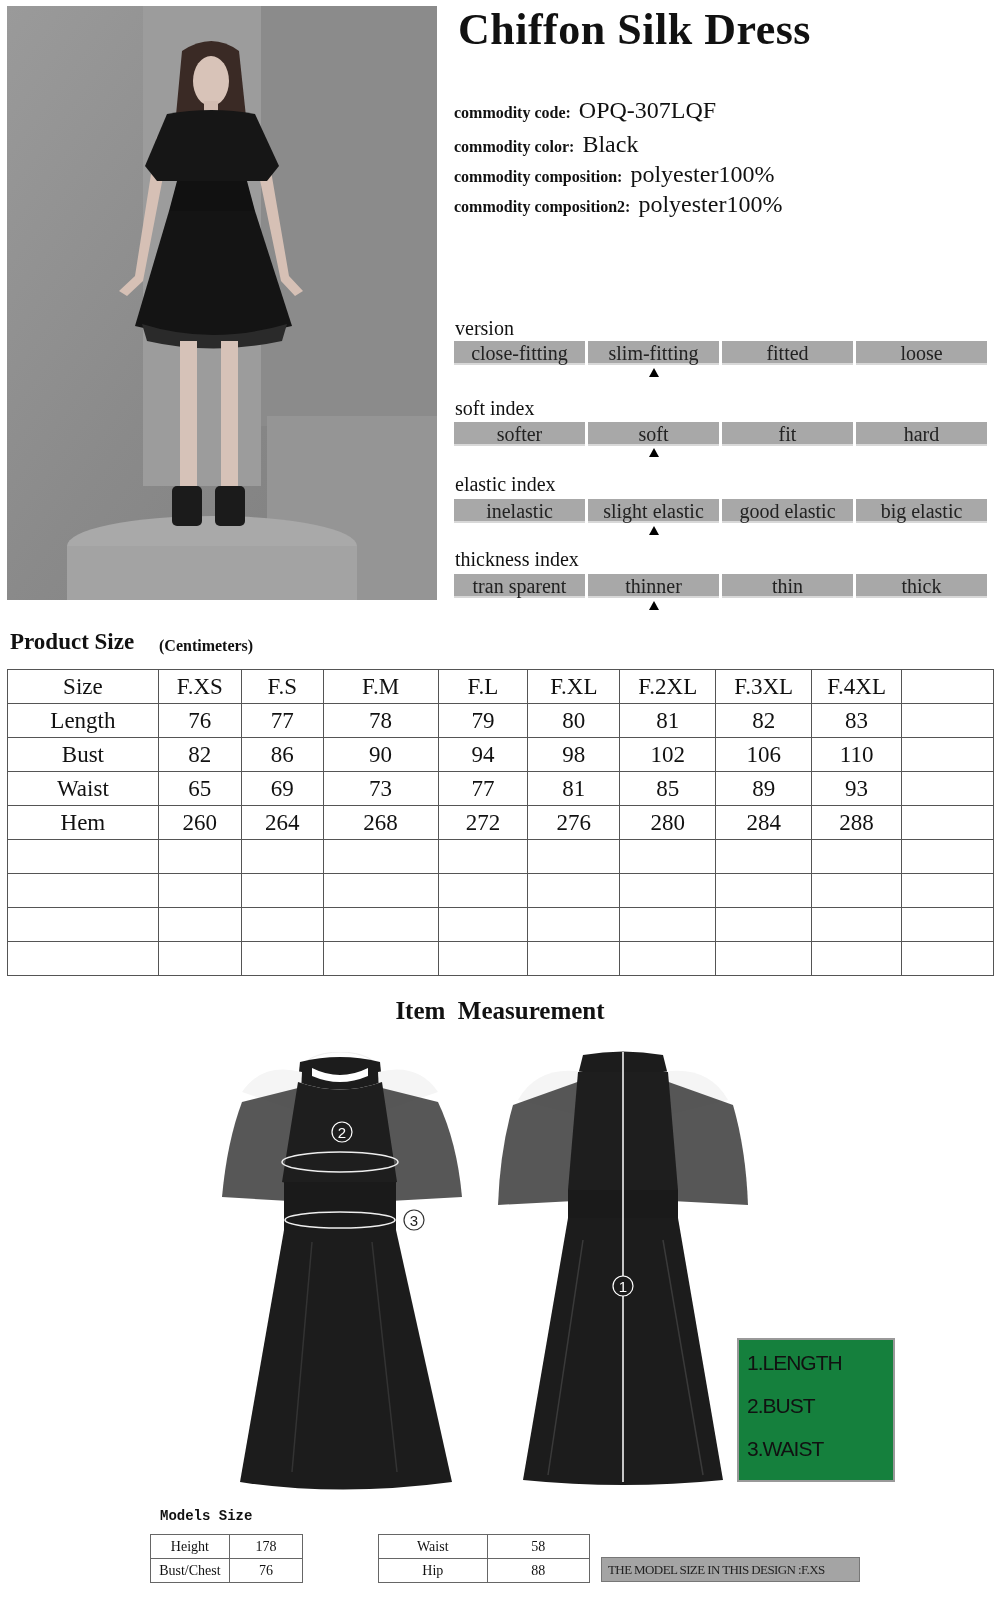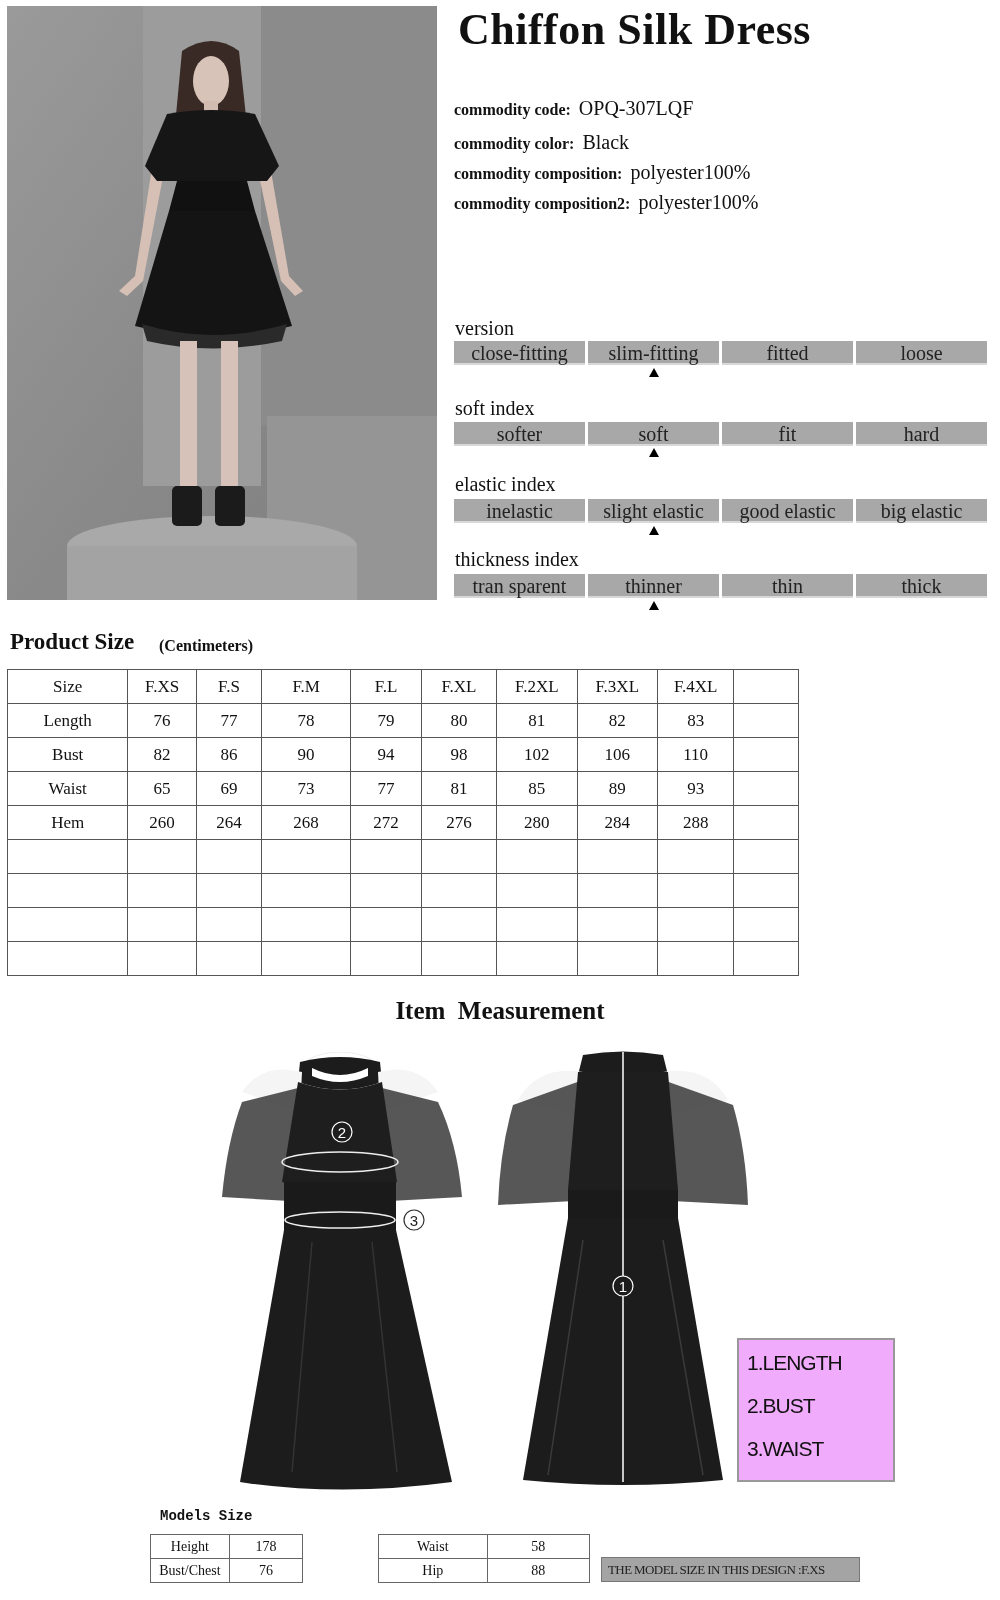--- a/index.html
+++ b/index.html
@@ -13,54 +13,54 @@
     }
     .photo svg { width: 100%; height: 100%; display: block; }
 
     
     .title {
       position: absolute; left: 458px; top: 4px; font-size: 44px; font-weight: bold;
       font-family: "Liberation Serif", serif; color: #111; letter-spacing: 0.5px;
     }
     .info { position: absolute; left: 454px; font-size: 17px; white-space: nowrap; }
     .info .k { font-weight: bold; font-size: 16px; margin-right: 8px; }
-    .info .v { font-size: 20px; }
+    .info .v { font-size: 24px; }
 
     
     .scale-label { position: absolute; left: 455px; font-size: 20px; color: #111; }
     .scale-row { position: absolute; left: 454px; width: 533px; height: 24px; display: flex; gap: 3px; }
     .scale-cell {
       flex: 1; background: #a8a8a8; color: #222; font-size: 20px; text-align: center;
       line-height: 24px; height: 24px; border-bottom: 2px solid #d8d8d8;
     }
     .marker {
       position: absolute; width: 0; height: 0;
       border-left: 5px solid transparent; border-right: 5px solid transparent; border-bottom: 9px solid #000;
     }
 
     
     .ps-title { position: absolute; left: 10px; top: 629px; font-size: 23px; font-weight: bold; }
     .ps-unit { position: absolute; left: 159px; top: 637px; font-size: 16px; font-weight: bold; }
     table.size {
-      position: absolute; left: 7px; top: 669px; width: 792px; border-collapse: collapse;
-      font-size: 17px;
+      position: absolute; left: 7px; top: 669px; width: 987px; border-collapse: collapse;
+      font-size: 23px;
     }
     table.size td { border: 1.5px solid #555; text-align: center; height: 34px; padding: 0; }
     table.size tr.empty td { height: 34px; }
 
     
     .im-title {
       position: absolute; left: 0; width: 1000px; top: 997px; text-align: center;
       font-size: 25px; font-weight: bold;
     }
     .dress-front { position: absolute; left: 222px; top: 1052px; width: 250px; height: 440px; }
     .dress-back { position: absolute; left: 498px; top: 1050px; width: 250px; height: 440px; }
     .legend {
       position: absolute; left: 737px; top: 1338px; width: 158px; height: 144px;
-      border: 2px solid #999; background: #f0abfc; padding: 10px 8px;
+      border: 2px solid #999; background: #15803d; padding: 10px 8px;
       font-family: "Liberation Sans", sans-serif; font-size: 21px; color: #111; letter-spacing: -1px;
     }
     .legend div { height: 43px; line-height: 26px; }
 
     
     .ms-title { position: absolute; left: 160px; top: 1508px; font-size: 14px; font-weight: bold; font-family: Liberation Mono, monospace; }
     table.ms {
       position: absolute; top: 1534px; border-collapse: collapse; font-size: 14px;
     }
     table.ms td { border: 1px solid #666; text-align: center; height: 24px; padding: 0; }

